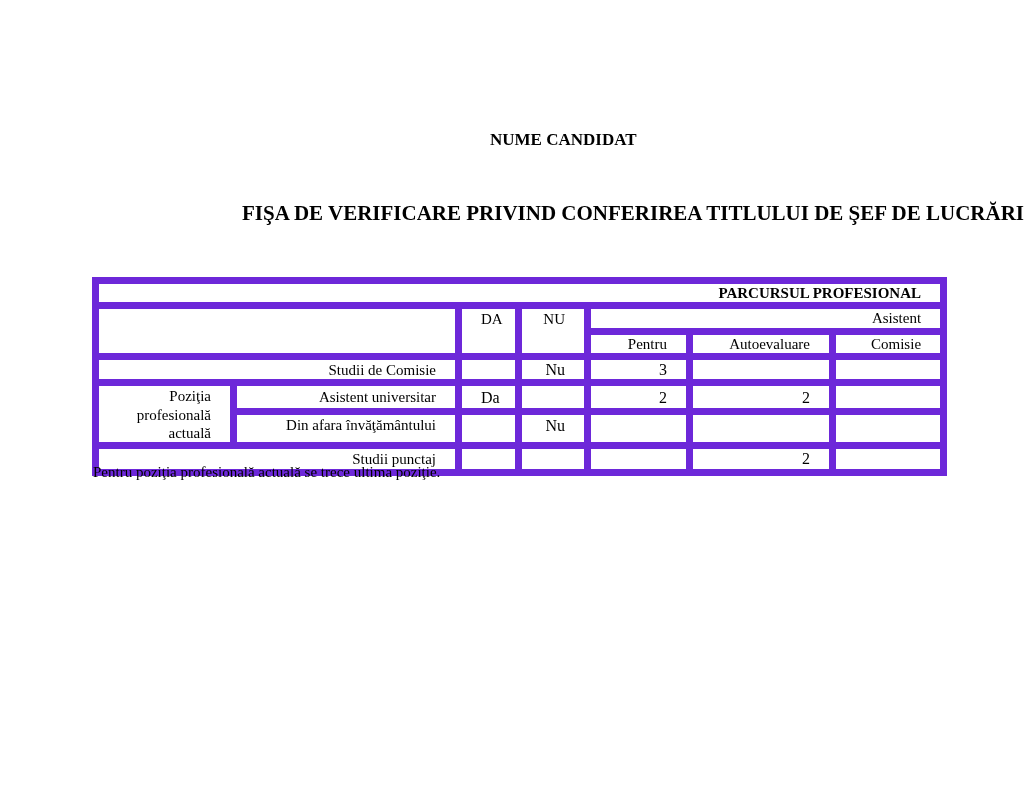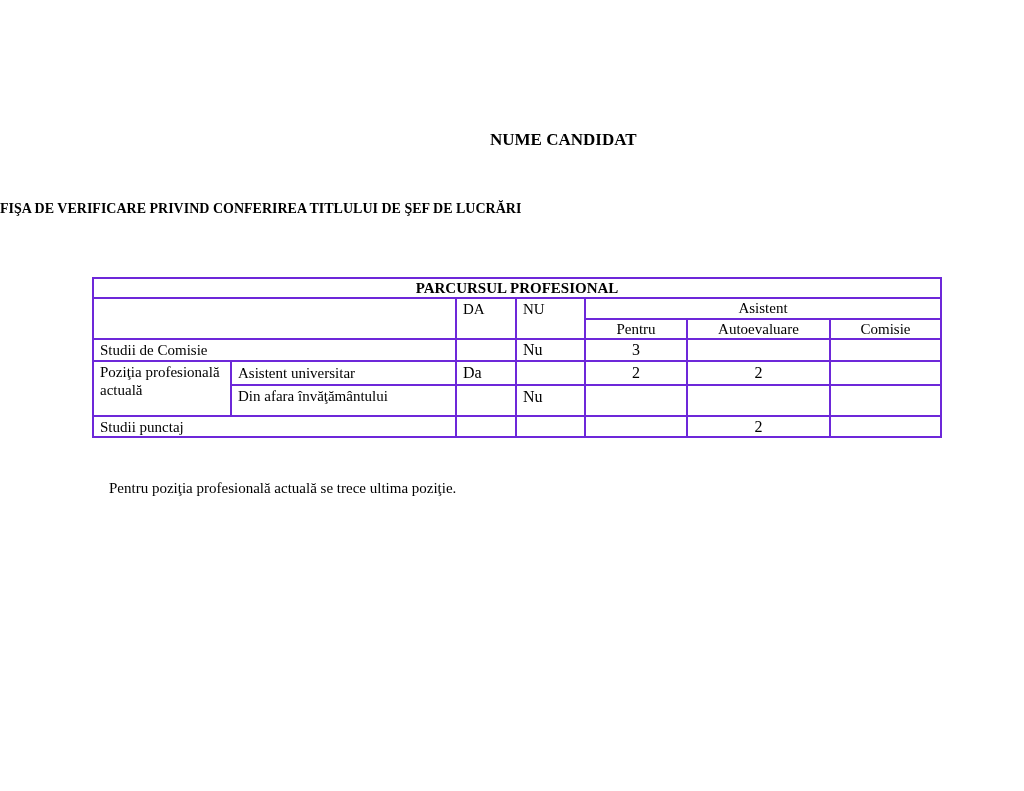--- a/index.html
+++ b/index.html
@@ -15,52 +15,53 @@
   .cand-label {
     position: absolute; left: 490px; top: 130px;
     font-weight: bold; font-size: 17px; white-space: nowrap;
   }
   .cand-name {
     position: absolute; left: 692px; top: 130px;
     font-weight: bold; font-size: 17px; white-space: nowrap;
   }
   .doc-title {
     position: absolute; left: 0; top: 201px; width: 1024px;
-    text-align: left; font-size: 14px; font-weight: bold;
+    text-align: right; font-size: 21px; font-weight: bold;
     margin: 0; white-space: nowrap;
   }
   table.verif {
     position: absolute; left: 92px; top: 277px;
     width: 848px; table-layout: fixed;
     border-collapse: collapse;
     border: 2px solid #000;
     font-size: 15px;
   }
   table.verif td {
-    border: 2px solid #6d28d9;
-    padding: 0 6px;
+    border: 7px solid #6d28d9;
+    padding: 0 19px;
     line-height: 1.22;
     vertical-align: middle;
     overflow: hidden;
+    text-align: right;
   }
   .b   { font-weight: bold; }
   .c   { text-align: center; }
   .vtop{ vertical-align: top !important; padding-top: 1px !important; }
   .bb2 { border-bottom-width: 2px !important; }
   .val { font-size: 16px; }
   tr.r-title    { height: 19px; }
   tr.r-head1    { height: 17px; }
   tr.r-head2    { height: 20px; }
   tr.r-studii   { height: 22px; }
   tr.r-asistent { height: 24px; }
   tr.r-dinafara { height: 31px; }
   tr.r-total    { height: 20px; }
   .footnote {
     position: absolute; left: 93px; top: 464px;
-    font-size: 15px; margin: 16px; white-space: nowrap;
+    font-size: 15px; margin: 0; white-space: nowrap;
   }
 </style>
 </head>
 <body>
 
 <div class="page">
 
   <span class="cand-label">NUME CANDIDAT</span>
 
   <h1 class="doc-title">FIŞA DE VERIFICARE PRIVIND CONFERIREA TITLULUI DE ŞEF DE LUCRĂRI</h1>

